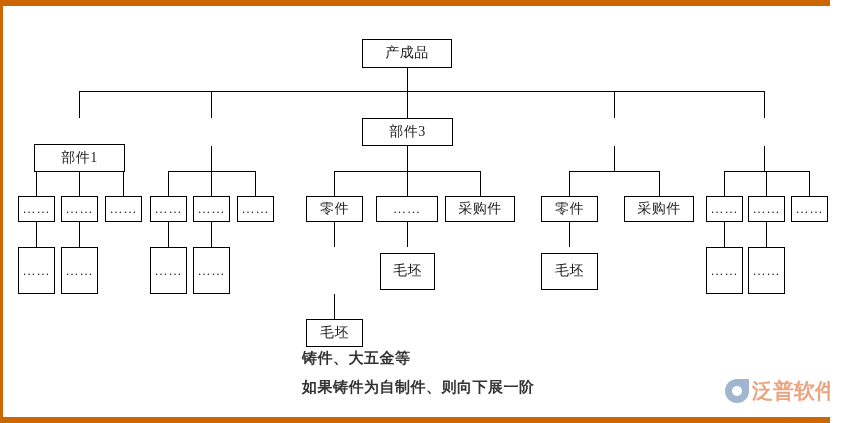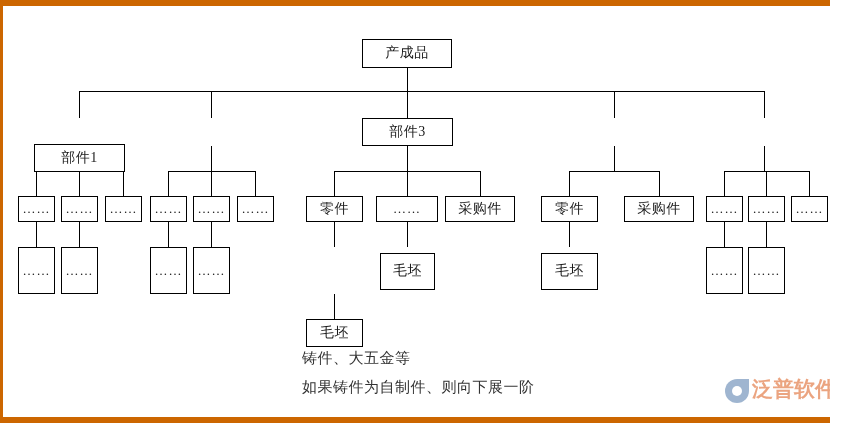--- a/index.html
+++ b/index.html
@@ -47,20 +47,21 @@
     font-size: 13px;
     letter-spacing: 1px;
     color: #222;
   }
   .note {
     position: absolute;
     font-size: 15px;
     color: #333333;
     letter-spacing: 0.5px;
     white-space: nowrap;
+    font-weight: bold;
   }
   .line {
     position: absolute;
     background: #000000;
   }
   .line.h { height: 1px; }
   .line.v { width: 1px; }
 
   
   #logo {
@@ -92,21 +93,21 @@
     width: 10px; height: 10px;
     border-radius: 50%;
     background: #ffffff;
   }
   #logo .brand {
     font-size: 21px;
     font-weight: bold;
     color: #e8956b;
     letter-spacing: 0px;
     line-height: 24px;
-    font-family: Liberation Mono, monospace;
+    font-family: Liberation Serif, serif;
   }
   #logo .url {
     font-size: 11px;
     color: #9aa7b5;
     letter-spacing: 0.6px;
     font-family: "Liberation Sans", sans-serif;
     margin-top: 1px;
   }
 </style>
 </head>

